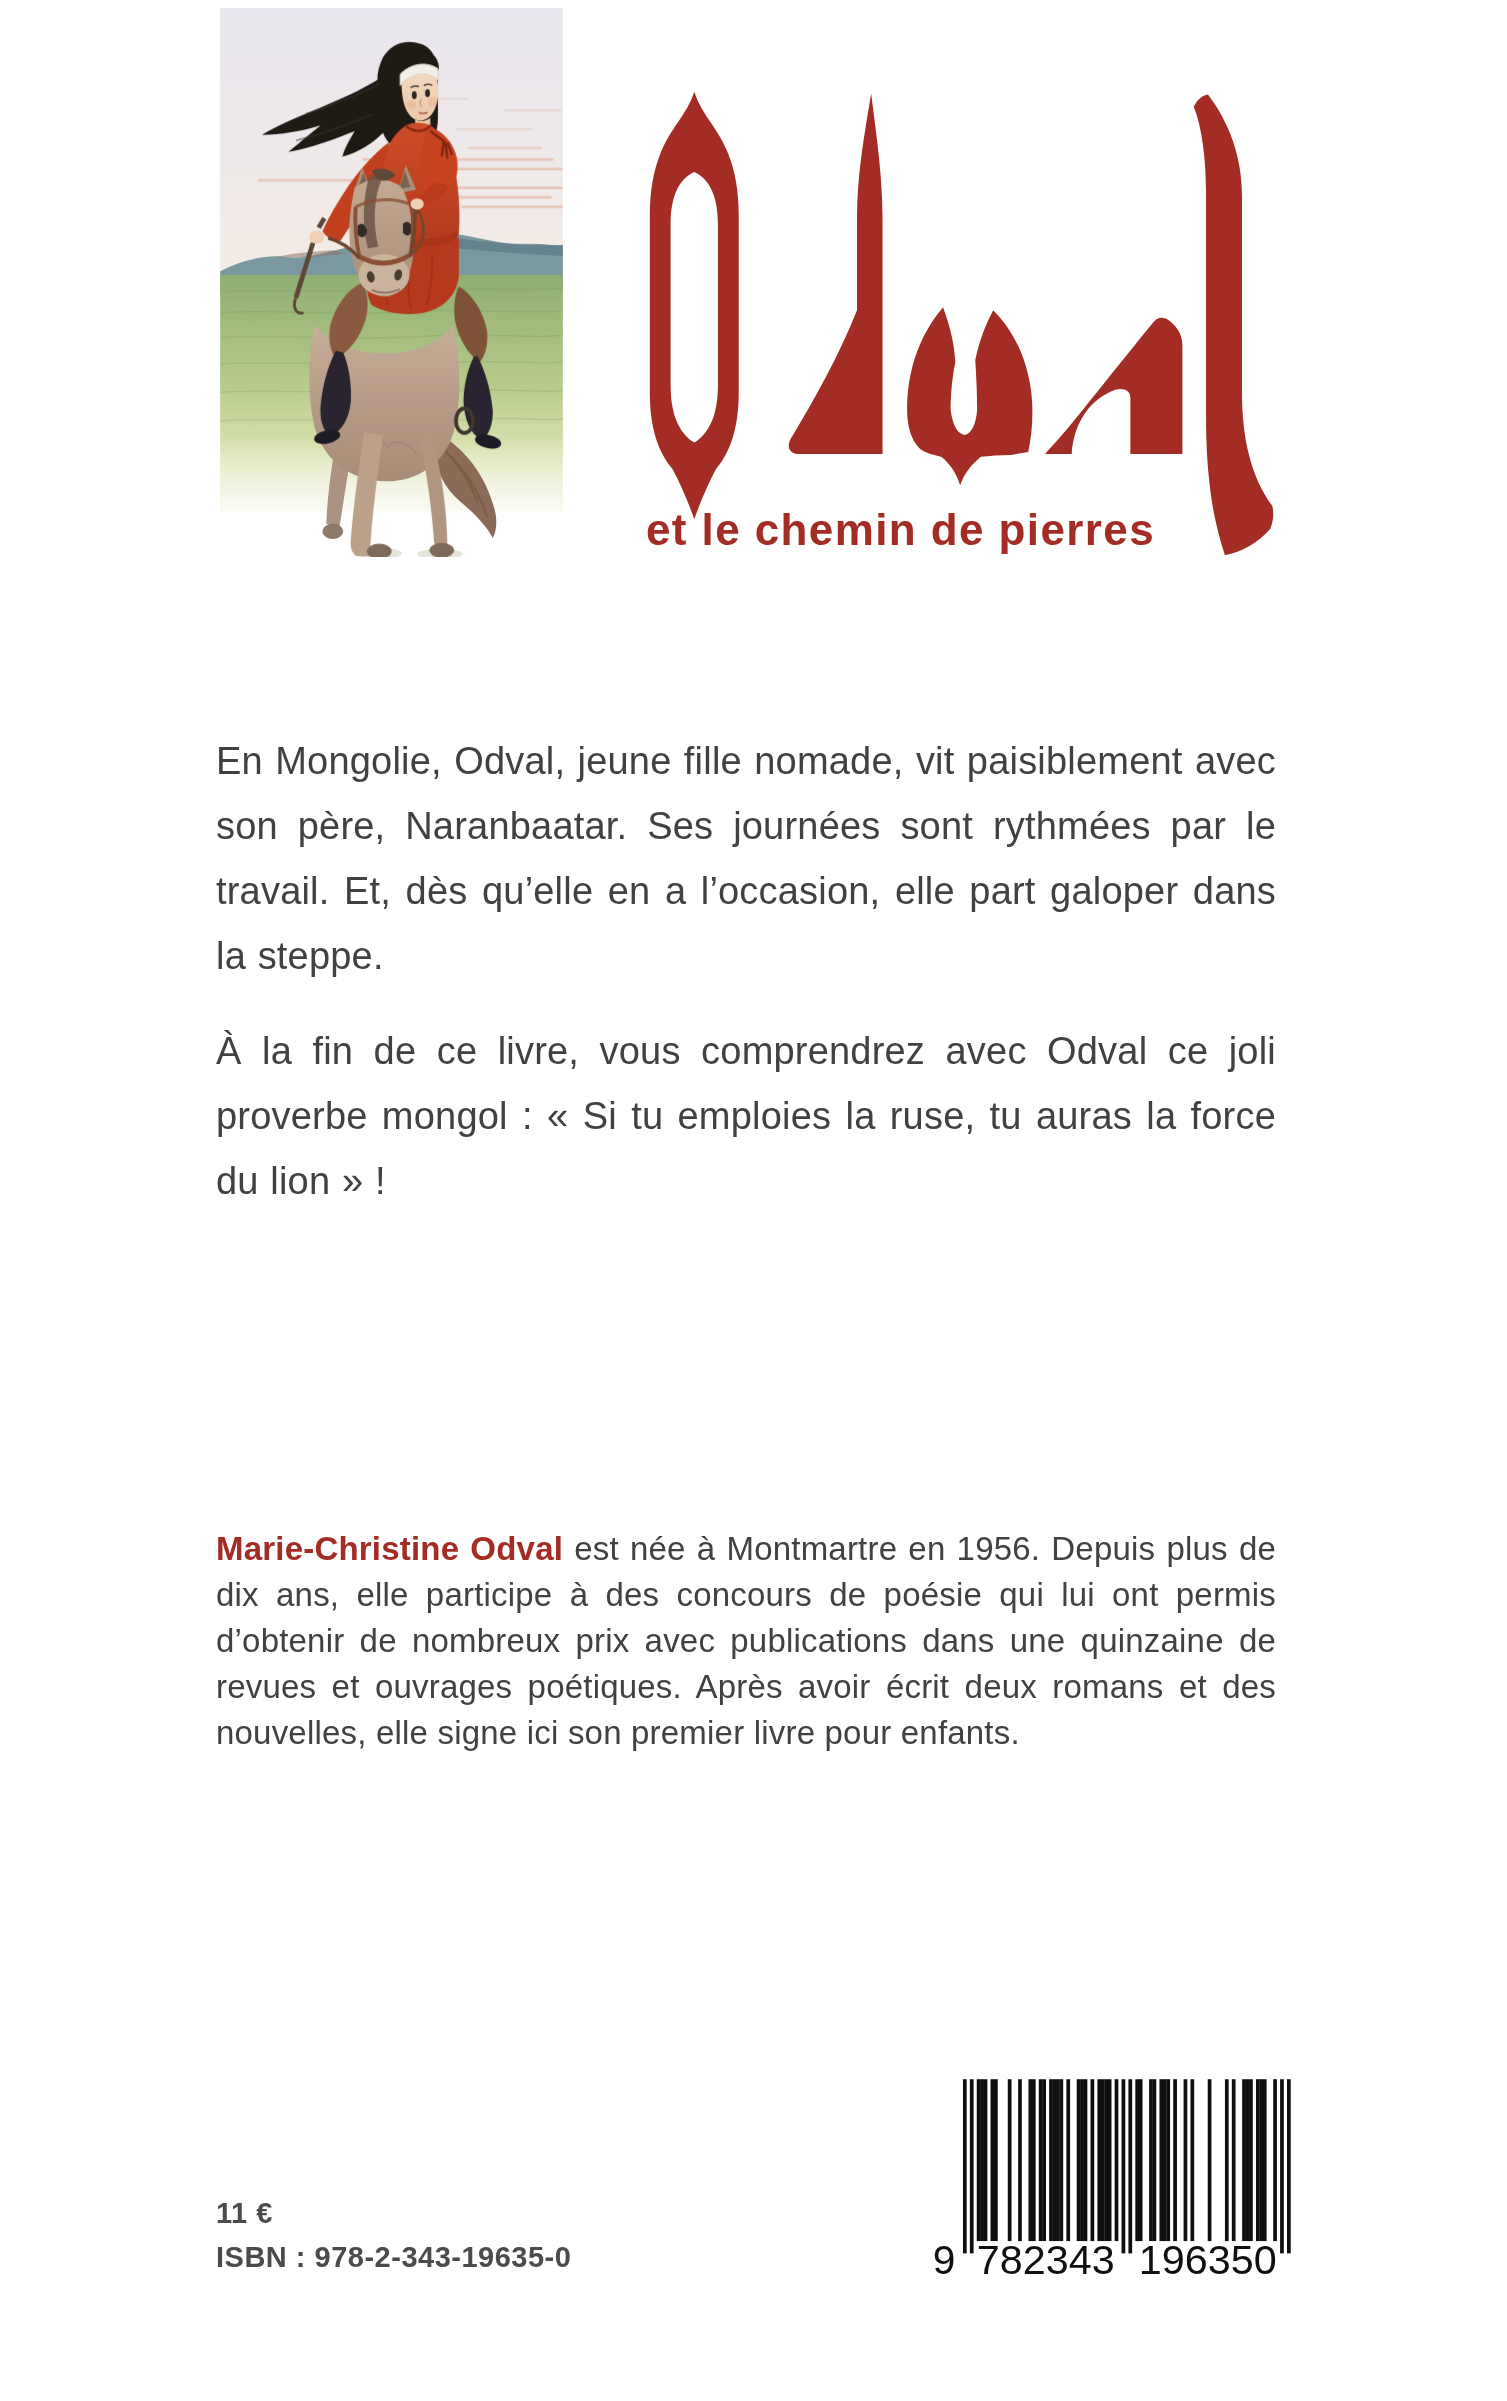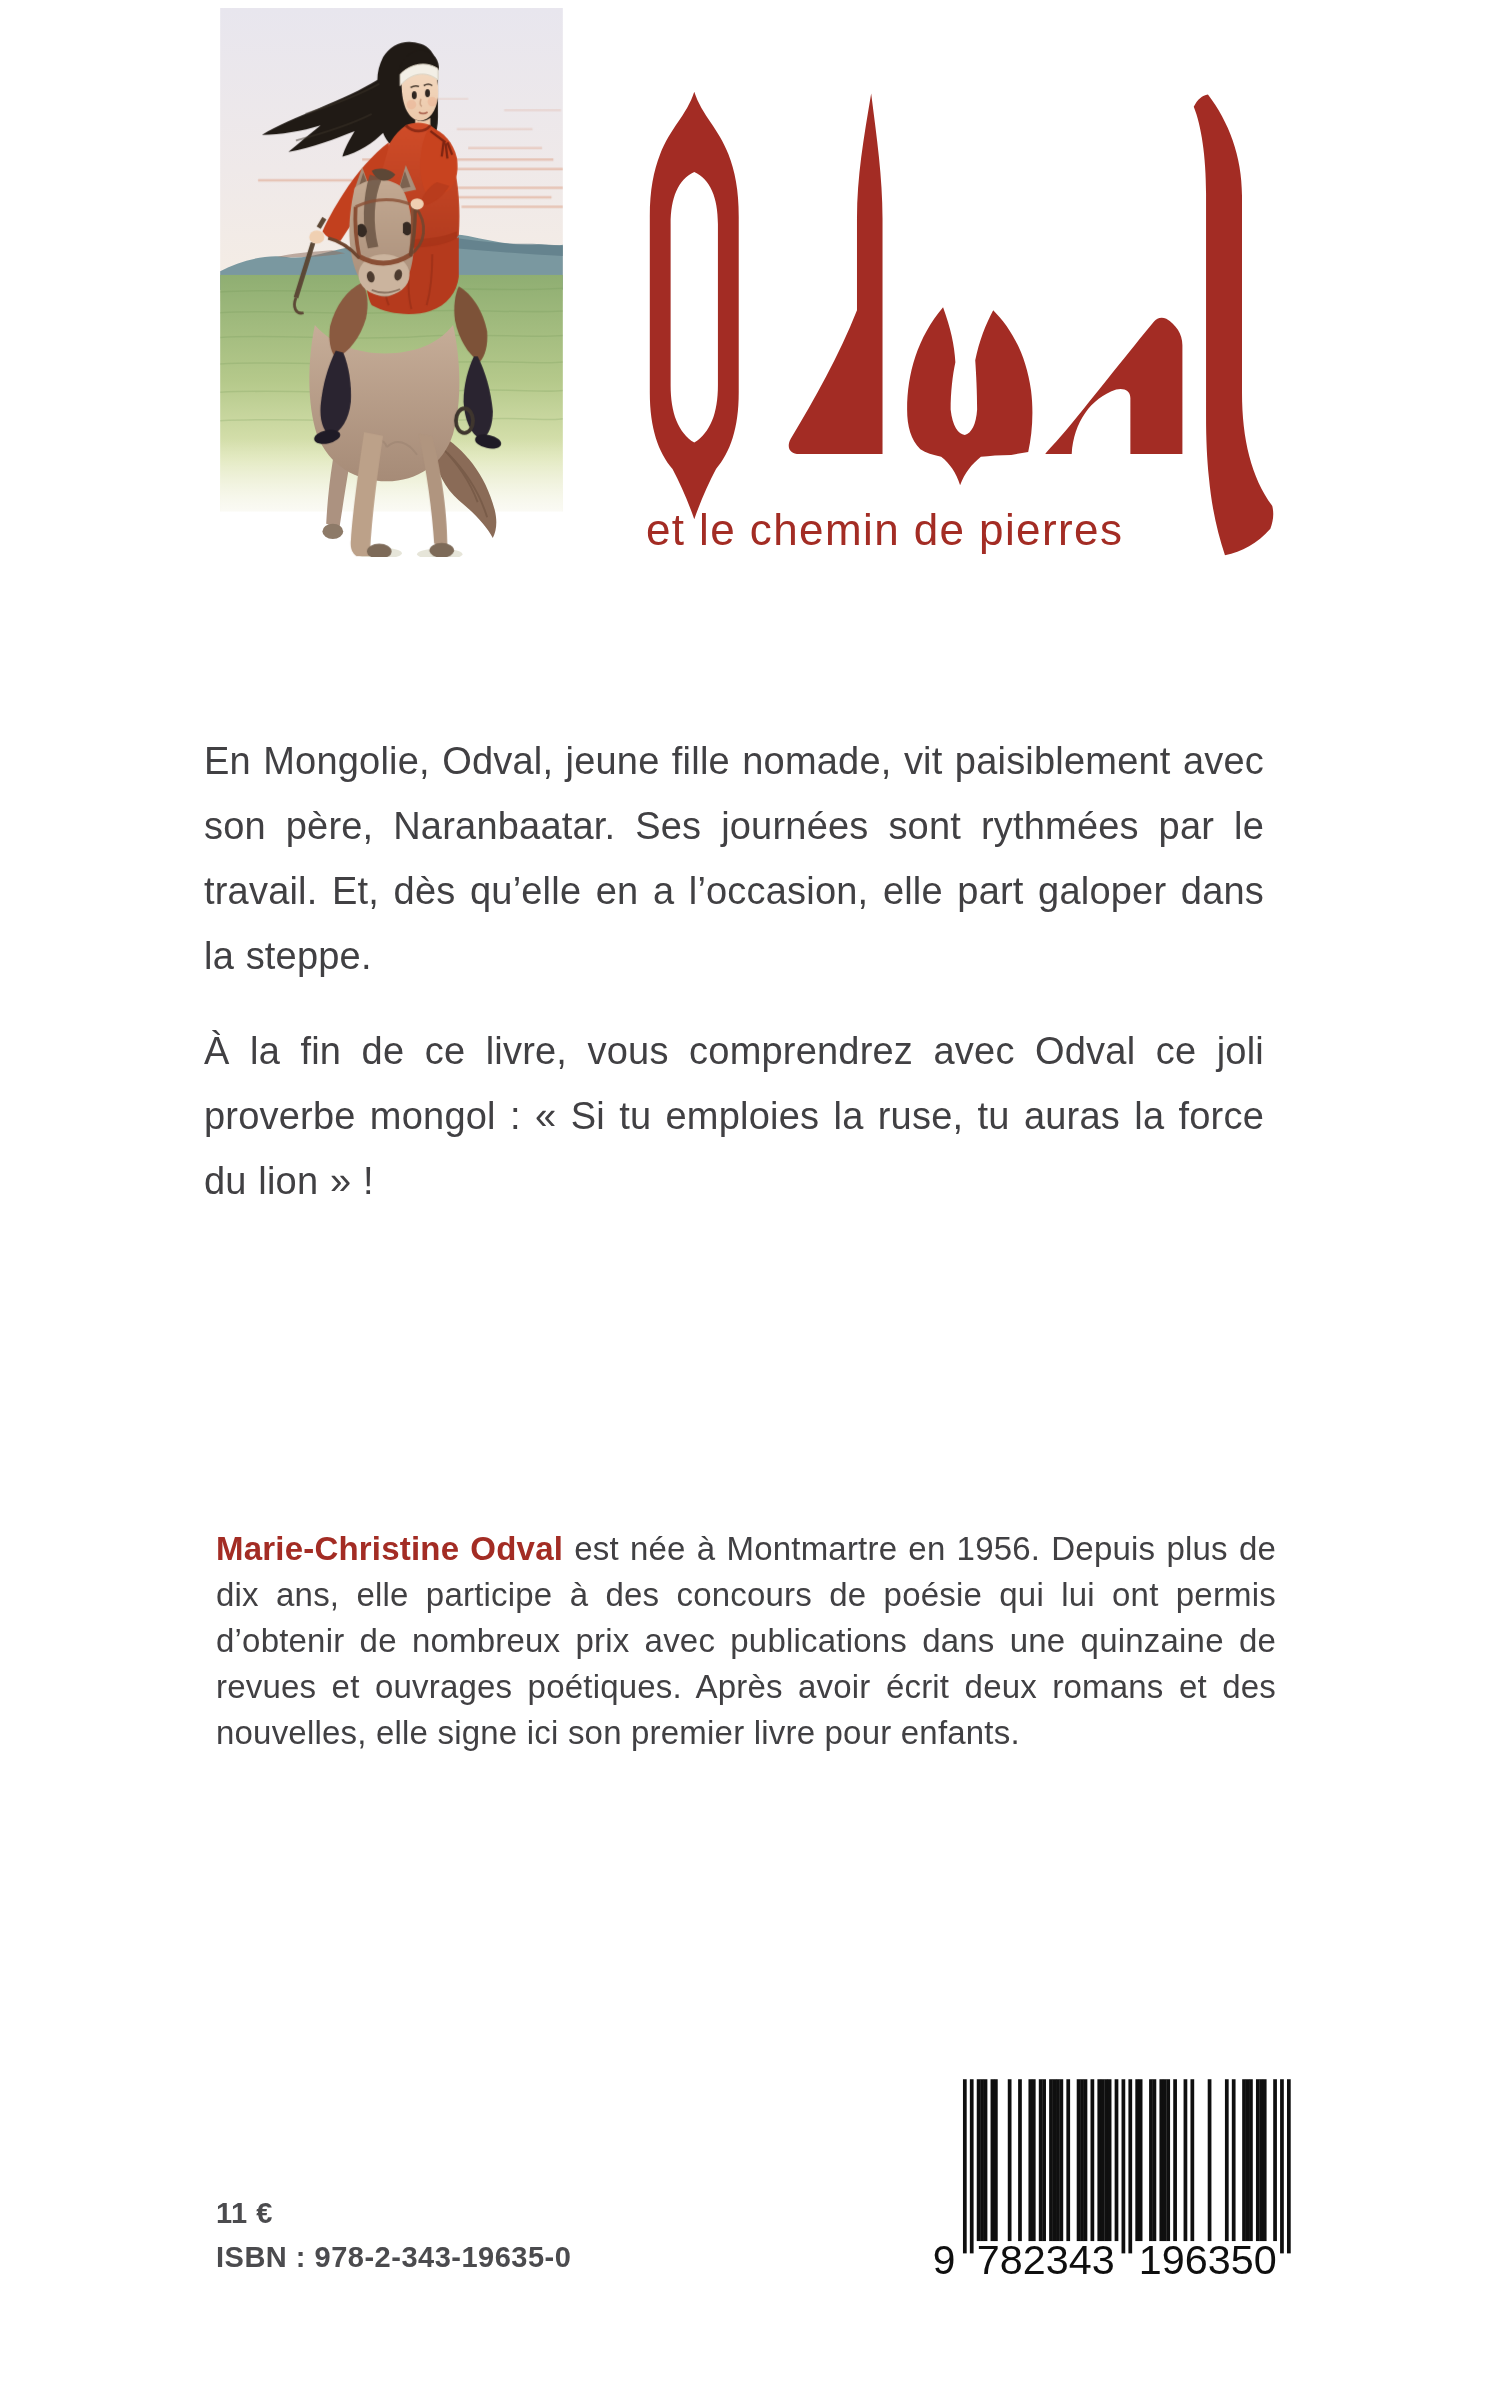--- a/index.html
+++ b/index.html
@@ -13,24 +13,24 @@
   body{font-family:"Liberation Sans", sans-serif;}
   .page{position:relative;width:1508px;height:2402px;background:#ffffff;overflow:hidden}
   .abs{position:absolute}
 
   
   .illustration{left:220px;top:7.6px;width:343px;height:549px}
 
   
   .title-logo{left:629px;top:80px;width:648px;height:483px}
   .title-logo path{fill:var(--accent)}
-  .subtitle{left:646px;top:505px;font-size:44px;letter-spacing:1.4px;color:var(--accent);font-weight:400;white-space:nowrap}
-
-  
-  .synopsis{left:204px;top:729px;width:1060px;color:var(--body-ink)}
+  .subtitle{left:646px;top:505px;font-size:44px;letter-spacing:1.4px;color:var(--accent);font-weight:700;white-space:nowrap}
+
+  
+  .synopsis{left:216px;top:729px;width:1060px;color:var(--body-ink)}
   .synopsis p{font-size:38px;line-height:65px;letter-spacing:0.2px;word-spacing:0.9px;text-align:justify;margin-bottom:30px;font-weight:300}
   .synopsis p:last-child{margin-bottom:0}
 
   
   .bio{left:216px;top:1526px;width:1060px;color:var(--body-ink)}
   .bio p{font-size:33px;line-height:46px;letter-spacing:0.2px;text-align:justify;font-weight:300}
   .bio strong{color:var(--accent);font-weight:700}
 
   
   .footer-left{left:216px;top:2191px;color:var(--footer-ink)}

